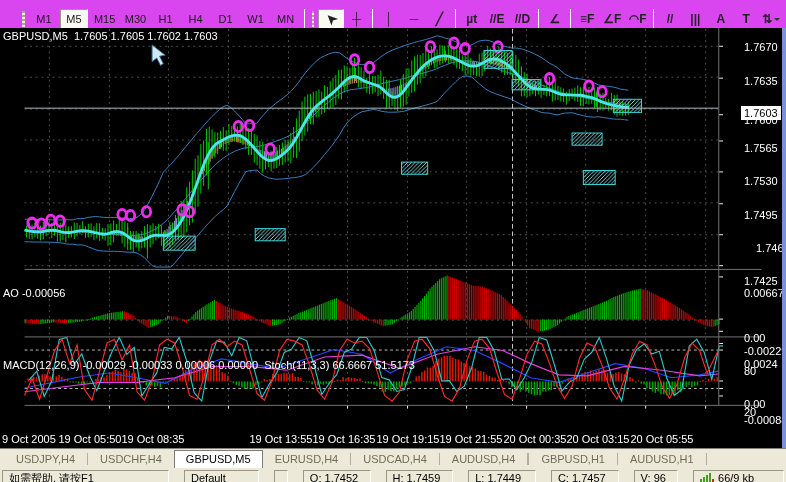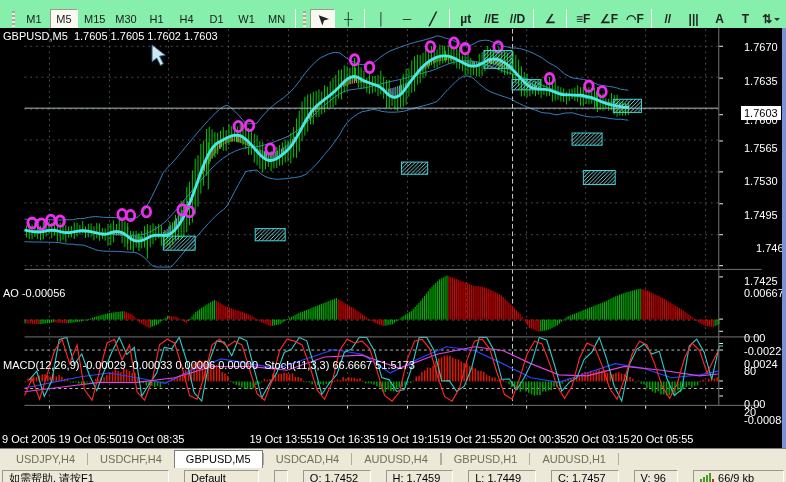--- a/index.html
+++ b/index.html
@@ -1,21 +1,21 @@
 <!DOCTYPE html>
 <html><head>
 <meta charset="utf-8">
 <style>
   *{box-sizing:border-box;margin:0;padding:0}
   body{margin:0;background:#555;font-family:"Liberation Sans",sans-serif}
   #app{position:relative;width:786px;height:482px;background:#000;overflow:hidden}
 
   
-  .toolbar{position:absolute;left:0;top:0;width:786px;height:39px;background:#86efac;
-           border-bottom:1px solid #9a978a;display:flex;align-items:center;padding:2px 2px 3px 8px}
+  .toolbar{position:absolute;left:0;top:0;width:786px;height:39px;background:#d946ef;
+           border-bottom:1px solid #9a978a;display:flex;align-items:center;padding:2px 2px 3px 18px}
   .grip{width:3px;height:16px;margin:0 4px;background:repeating-linear-gradient(180deg,#aaa79a 0 2px,#ece9d8 2px 4px)}
   .sep{width:1px;height:20px;background:#b5b2a4;border-right:1px solid #fff;margin:0 3px}
   .tf{height:20px;min-width:28px;padding:0 3px;font:11px "Liberation Sans",sans-serif;color:#1a1a1a;
       background:transparent;border:1px solid transparent;margin:0 1px;text-align:center}
   .tf.active{background:#faf9f1;border-color:#9c9a8c #fdfdfd #fdfdfd #9c9a8c}
   .tool{height:20px;width:26px;font:bold 11px "Liberation Sans",sans-serif;color:#222;background:transparent;
         border:1px solid transparent;display:flex;align-items:center;justify-content:center}
   .tool.active{background:#faf9f1;border-color:#9c9a8c #fdfdfd #fdfdfd #9c9a8c}
   .tool .g{display:inline-block;font-size:12px;line-height:12px}
   .tool.cursor .g{transform:rotate(-135deg);font-size:13px}
@@ -1473,20 +1473,21 @@
       </div>
     <div class="cur-price" style="top: 78px;">1.7603</div>
   </div>
   <div class="rborder"></div>
 
   <div class="tabbar">
     <div class="tab">USDJPY,H4</div>
     <div class="tabdiv"></div>
     <div class="tab">USDCHF,H4</div>
     <div class="tab active">GBPUSD,M5</div>
+    <div class="tab">EURUSD,H4</div>
     <div class="tabdiv"></div>
     <div class="tab">USDCAD,H4</div>
     <div class="tabdiv"></div>
     <div class="tab">AUDUSD,H4</div>
     <div class="tabdiv"></div>
     <div class="tabdiv"></div>
     <div class="tab">GBPUSD,H1</div>
     <div class="tabdiv"></div>
     <div class="tab">AUDUSD,H1</div>
     <div class="tabdiv"></div>

